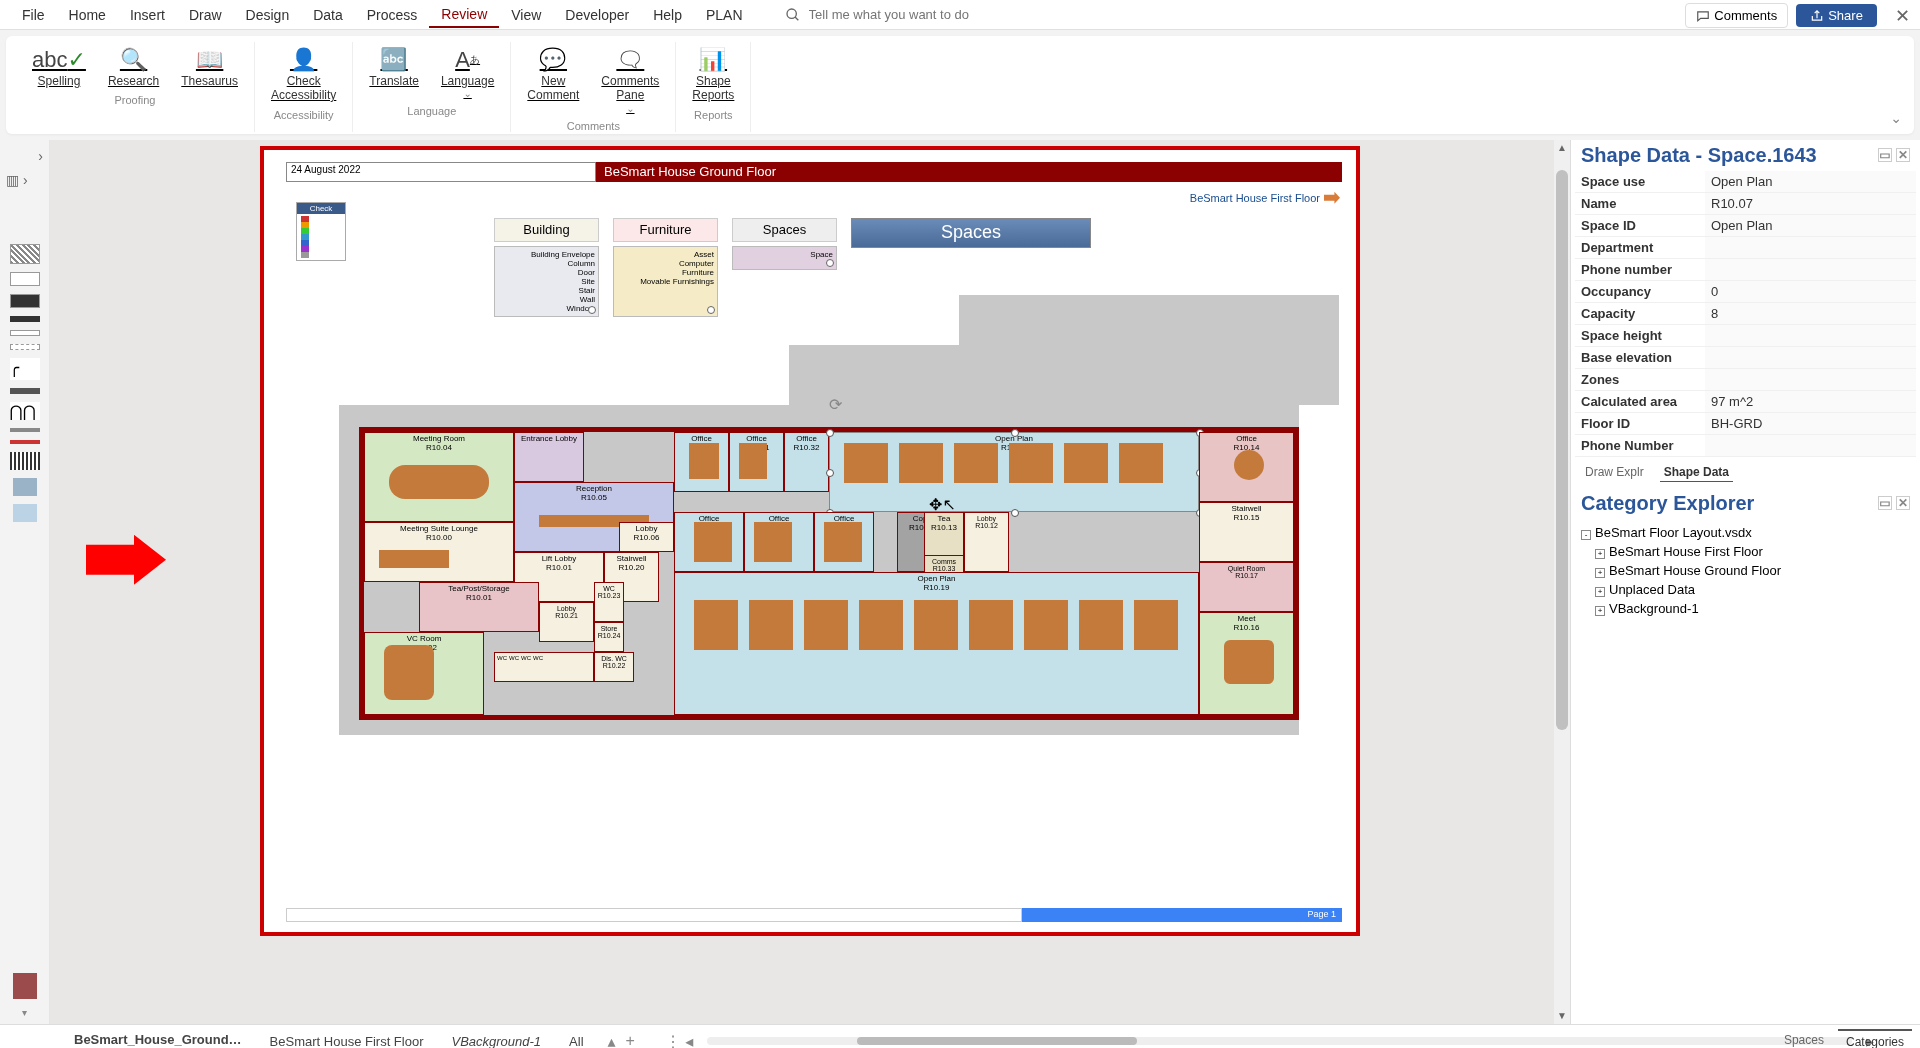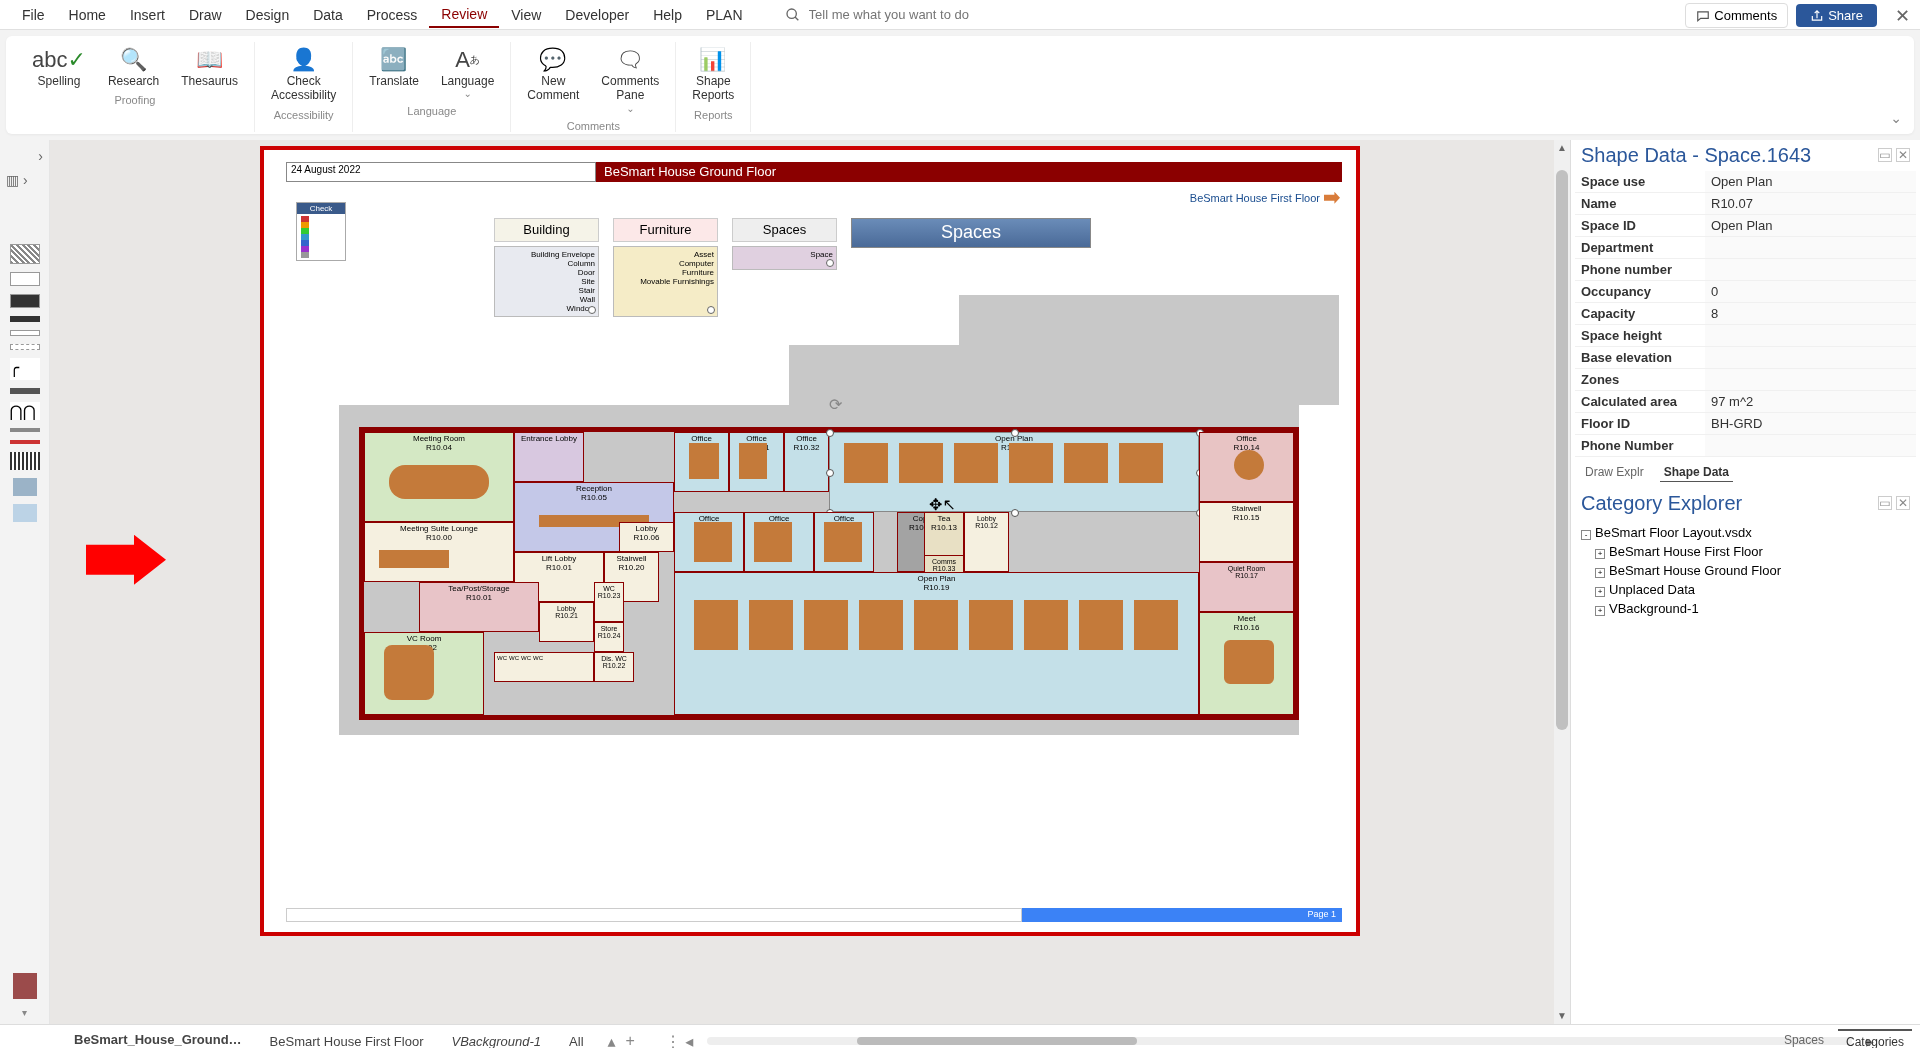--- a/index.html
+++ b/index.html
@@ -14,21 +14,21 @@
 .search-input { border: none; outline: none; font-size: 13px; width: 400px; color: #c2410c; }
 .top-right { position: absolute; right: 10px; top: 3px; display: flex; align-items: center; gap: 8px; }
 .comments-btn { display: flex; align-items: center; padding: 4px 10px; border: 1px solid #ddd; border-radius: 4px; font-size: 13px; background: #fff; }
 .share-btn { display: flex; align-items: center; padding: 4px 14px; background: #2b579a; color: #fff; border-radius: 4px; font-size: 13px; }
 .close-x { font-size: 18px; color: #666; cursor: pointer; margin-left: 10px; }
 
 
 .ribbon { background: #fff; margin: 6px; border-radius: 6px; padding: 6px 10px 2px 10px; display: flex; box-shadow: 0 1px 3px rgba(0,0,0,0.05); position: relative; }
 .ribbon-group { display: flex; flex-direction: column; align-items: center; border-right: 1px solid #eee; padding: 0 10px; }
 .ribbon-btns { display: flex; gap: 10px; }
-.ribbon-btn { display: flex; flex-direction: column; align-items: center; padding: 4px 6px; cursor: pointer; min-width: 48px; }
+.ribbon-btn { display: flex; flex-direction: column; align-items: center; padding: 4px 6px; cursor: pointer; min-width: 48px; text-decoration: underline; }
 .ribbon-btn .ico { font-size: 22px; height: 28px; display:flex; align-items:center; justify-content:center; color: #444; }
 .ribbon-btn .lbl { font-size: 12px; text-align: center; color: #333; line-height: 1.2; }
 .group-label { font-size: 11px; color: #888; margin-top: 2px; }
 .ribbon-collapse { position: absolute; right: 12px; bottom: 8px; font-size: 14px; color: #888; }
 
 
 .main { display: flex; height: calc(1048px - 30px - 100px - 34px); }
 .left-rail { width: 50px; background: #f3f3f3; border-right: 1px solid #e5e5e5; display: flex; flex-direction: column; align-items: center; padding-top: 8px; gap: 8px; }
 .shape-tool { width: 30px; height: 20px; border: 1px solid #999; background: #fff; }
 .shape-sw { width: 24px; height: 18px; }
@@ -72,21 +72,21 @@
 
 .handle { position:absolute; width:8px; height:8px; border:1px solid #555; background:#fff; border-radius:50%; }
 .cursor-move { position:absolute; font-size:16px; }
 
 .page-footer { position:absolute; bottom:10px; left:22px; right:14px; height:14px; display:flex; }
 .footer-white { flex:1; background:#fff; border:1px solid #ccc; }
 .footer-red { width:320px; background:#3b82f6; color:#fff; font-size:9px; text-align:right; padding:1px 6px; }
 
 
 .right-rail { width: 350px; background: #fff; border-left: 1px solid #ddd; display: flex; flex-direction: column; }
-.panel-header { display:flex; align-items:center; justify-content:space-between; padding: 4px 10px; }
+.panel-header { display:flex; align-items:center; justify-content:space-between; padding: 4px 10px; font-weight: bold; }
 .panel-title { color:#2b579a; font-size:20px; }
 .panel-ctrl { display:flex; gap:4px; }
 .panel-ctrl span { font-size:12px; color:#888; cursor:pointer; border:1px solid #ccc; width:14px; height:14px; display:inline-flex; align-items:center; justify-content:center; }
 .data-grid { padding: 0 4px; }
 .data-row { display:flex; font-size:13px; border-bottom:1px solid #f0f0f0; }
 .data-key { width: 130px; padding: 3px 6px; font-weight:600; color:#333; }
 .data-val { flex:1; padding: 3px 6px; color:#333; background:#fafafa; }
 
 .panel-tabs { display:flex; padding: 6px 10px; gap: 12px; font-size:12px; }
 .panel-tab { padding: 2px 4px; color:#666; cursor:pointer; }

